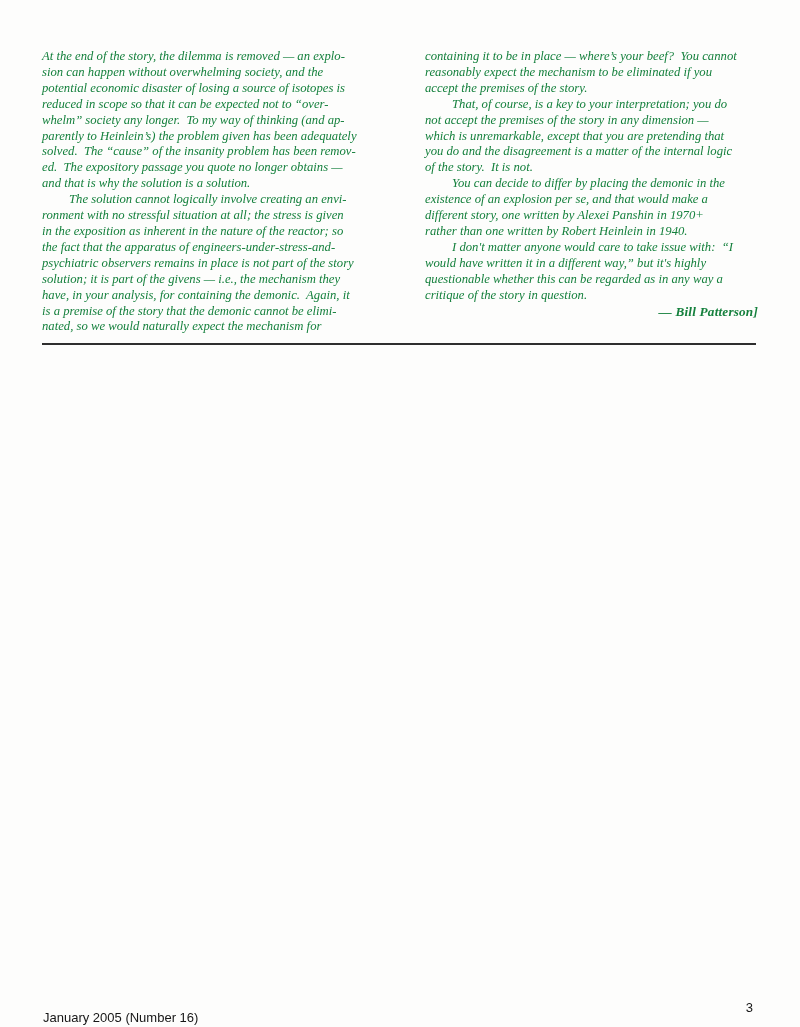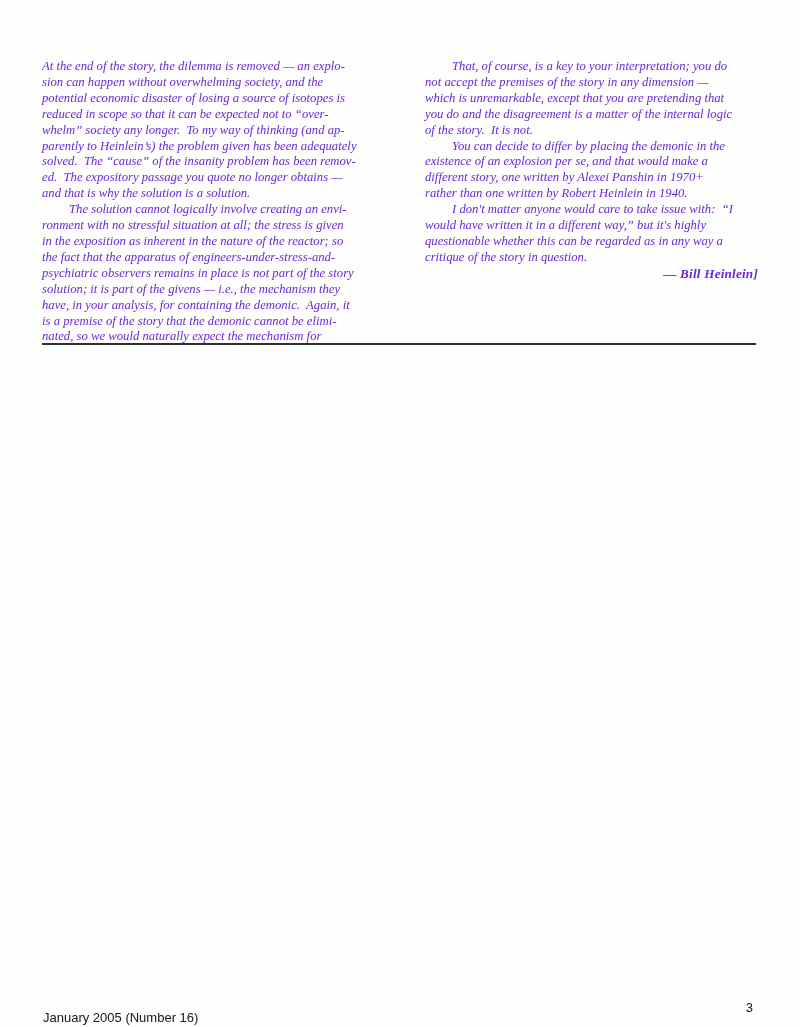--- a/index.html
+++ b/index.html
@@ -9,26 +9,26 @@
   }
   .page {
     position: relative;
     width: 800px;
     height: 1027px;
     background: #fdfdfc;
     overflow: hidden;
   }
   .col {
     position: absolute;
-    top: 59px;
+    top: 49px;
     font-family: "Liberation Serif", serif;
     font-style: italic;
     font-size: 12.7px;
     line-height: 15.9px;
-    color: #6d28d9;
+    color: #15803d;
   }
   .col-left  { left: 42px;  width: 382px; }
   .col-right { left: 425px; width: 345px; }
   .col p {
     margin: 0;
     white-space: pre-wrap;
   }
   p.indent { text-indent: 27px; }
   .signature {
     margin-top: 6px;
@@ -87,34 +87,37 @@
 in the exposition as inherent in the nature of the reactor; so
 the fact that the apparatus of engineers-under-stress-and-
 psychiatric observers remains in place is not part of the story
 solution; it is part of the givens — i.e., the mechanism they
 have, in your analysis, for containing the demonic.  Again, it
 is a premise of the story that the demonic cannot be elimi-
 nated, so we would naturally expect the mechanism for</p>
   </div>
 
   <div class="col col-right">
+    <p>containing it to be in place — where’s your beef?  You cannot
+reasonably expect the mechanism to be eliminated if you
+accept the premises of the story.</p>
     <p class="indent">That, of course, is a key to your interpretation; you do
 not accept the premises of the story in any dimension —
 which is unremarkable, except that you are pretending that
 you do and the disagreement is a matter of the internal logic
 of the story.  It is not.</p>
     <p class="indent">You can decide to differ by placing the demonic in the
 existence of an explosion per se, and that would make a
 different story, one written by Alexei Panshin in 1970+
 rather than one written by Robert Heinlein in 1940.</p>
     <p class="indent">I don't matter anyone would care to take issue with:  “I
 would have written it in a different way,” but it's highly
 questionable whether this can be regarded as in any way a
 critique of the story in question.</p>
-    <p class="signature">— Bill Heinlein]</p>
+    <p class="signature">— Bill Patterson]</p>
   </div>
 
   <div class="rule"></div>
 
   <div class="footer-issue">January 2005 (Number 16)</div>
   <div class="footer-page">3</div>
 
 </div>
 
 </body></html>

